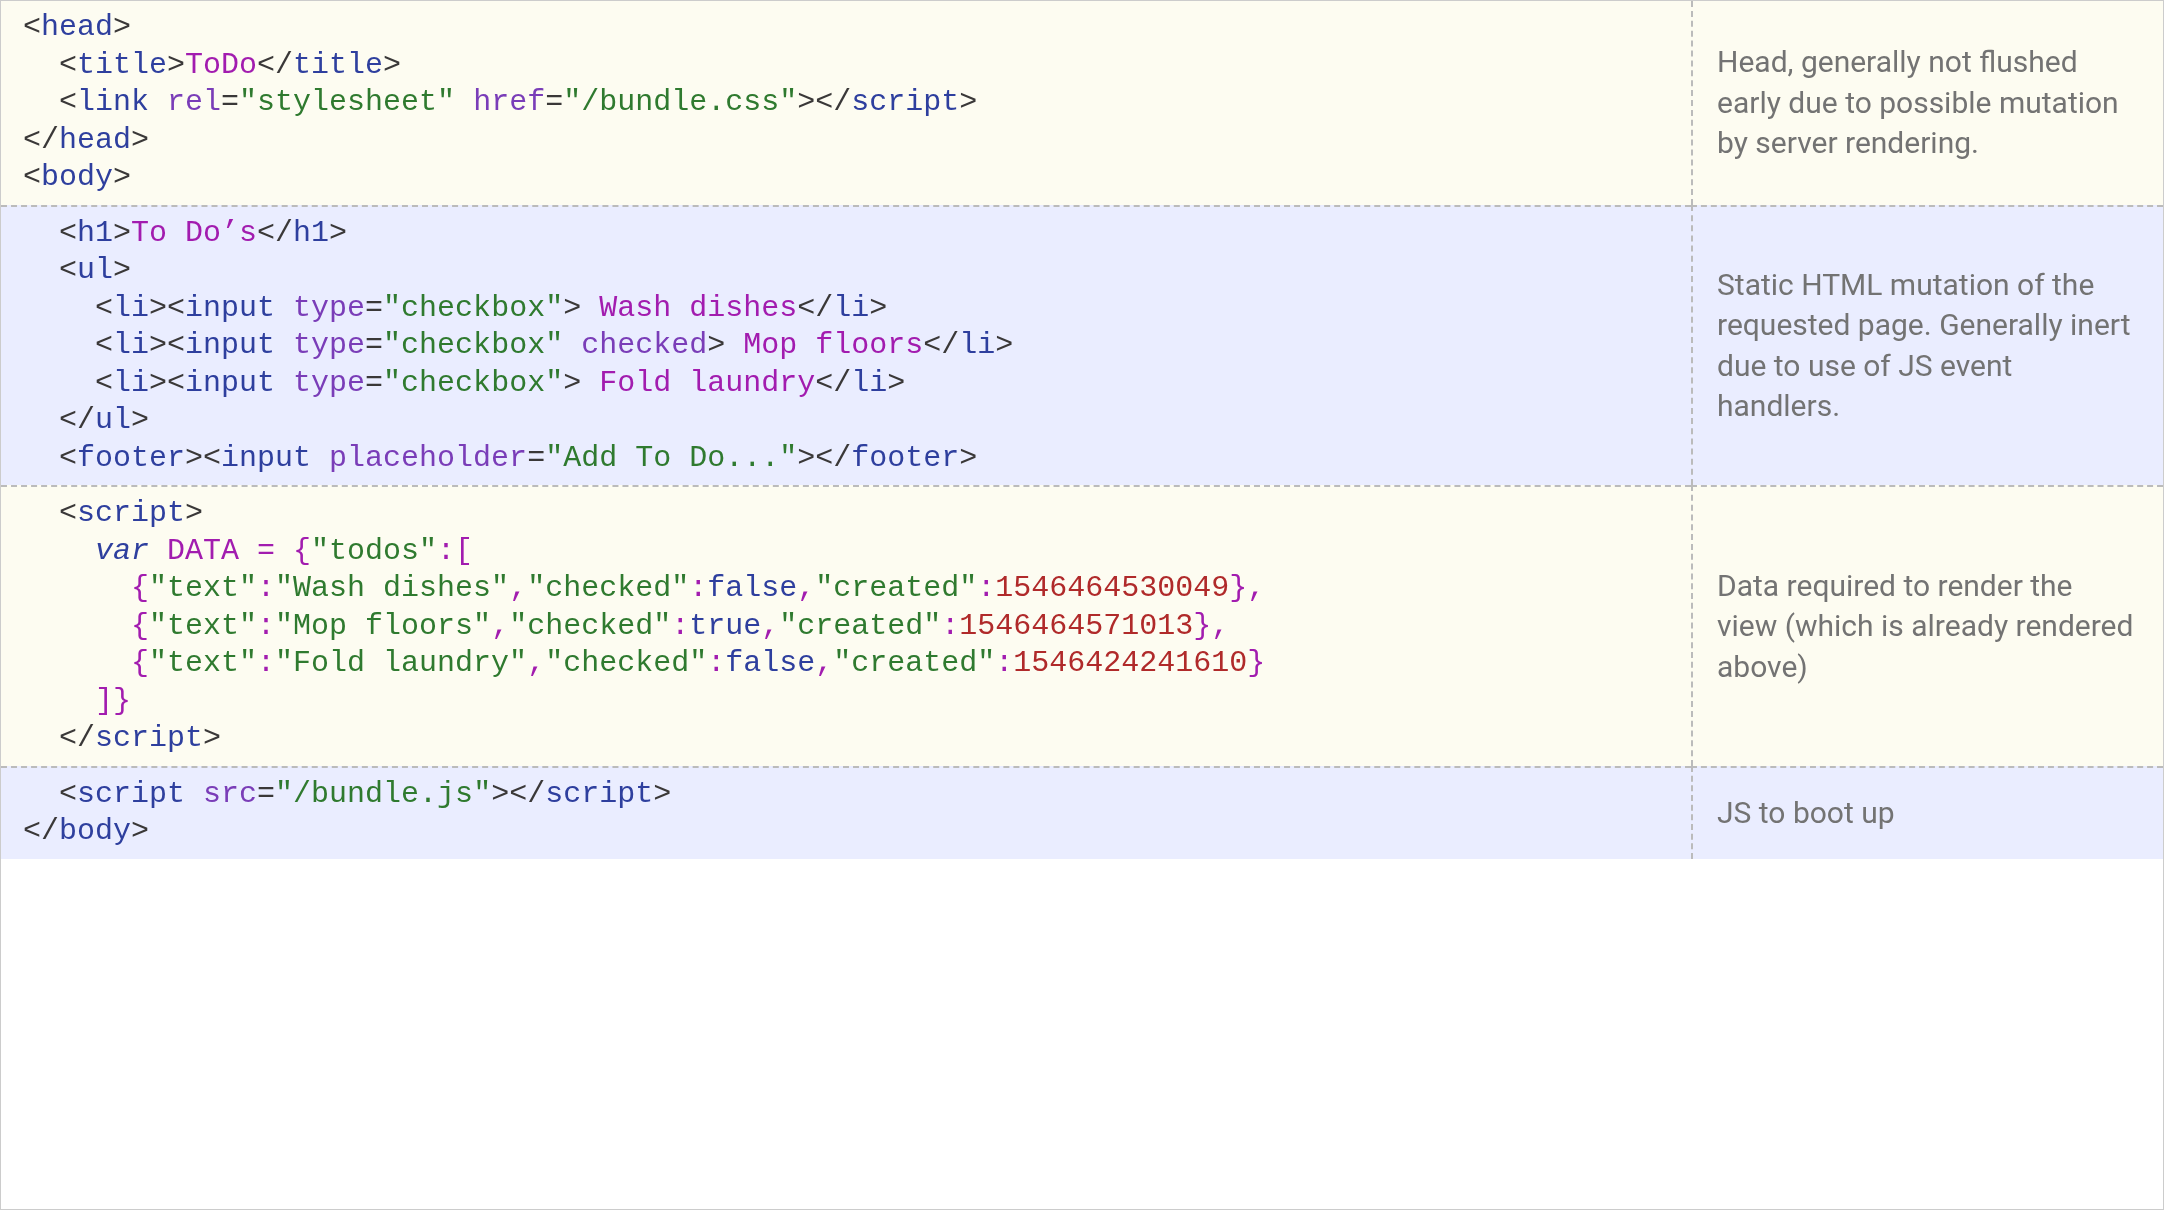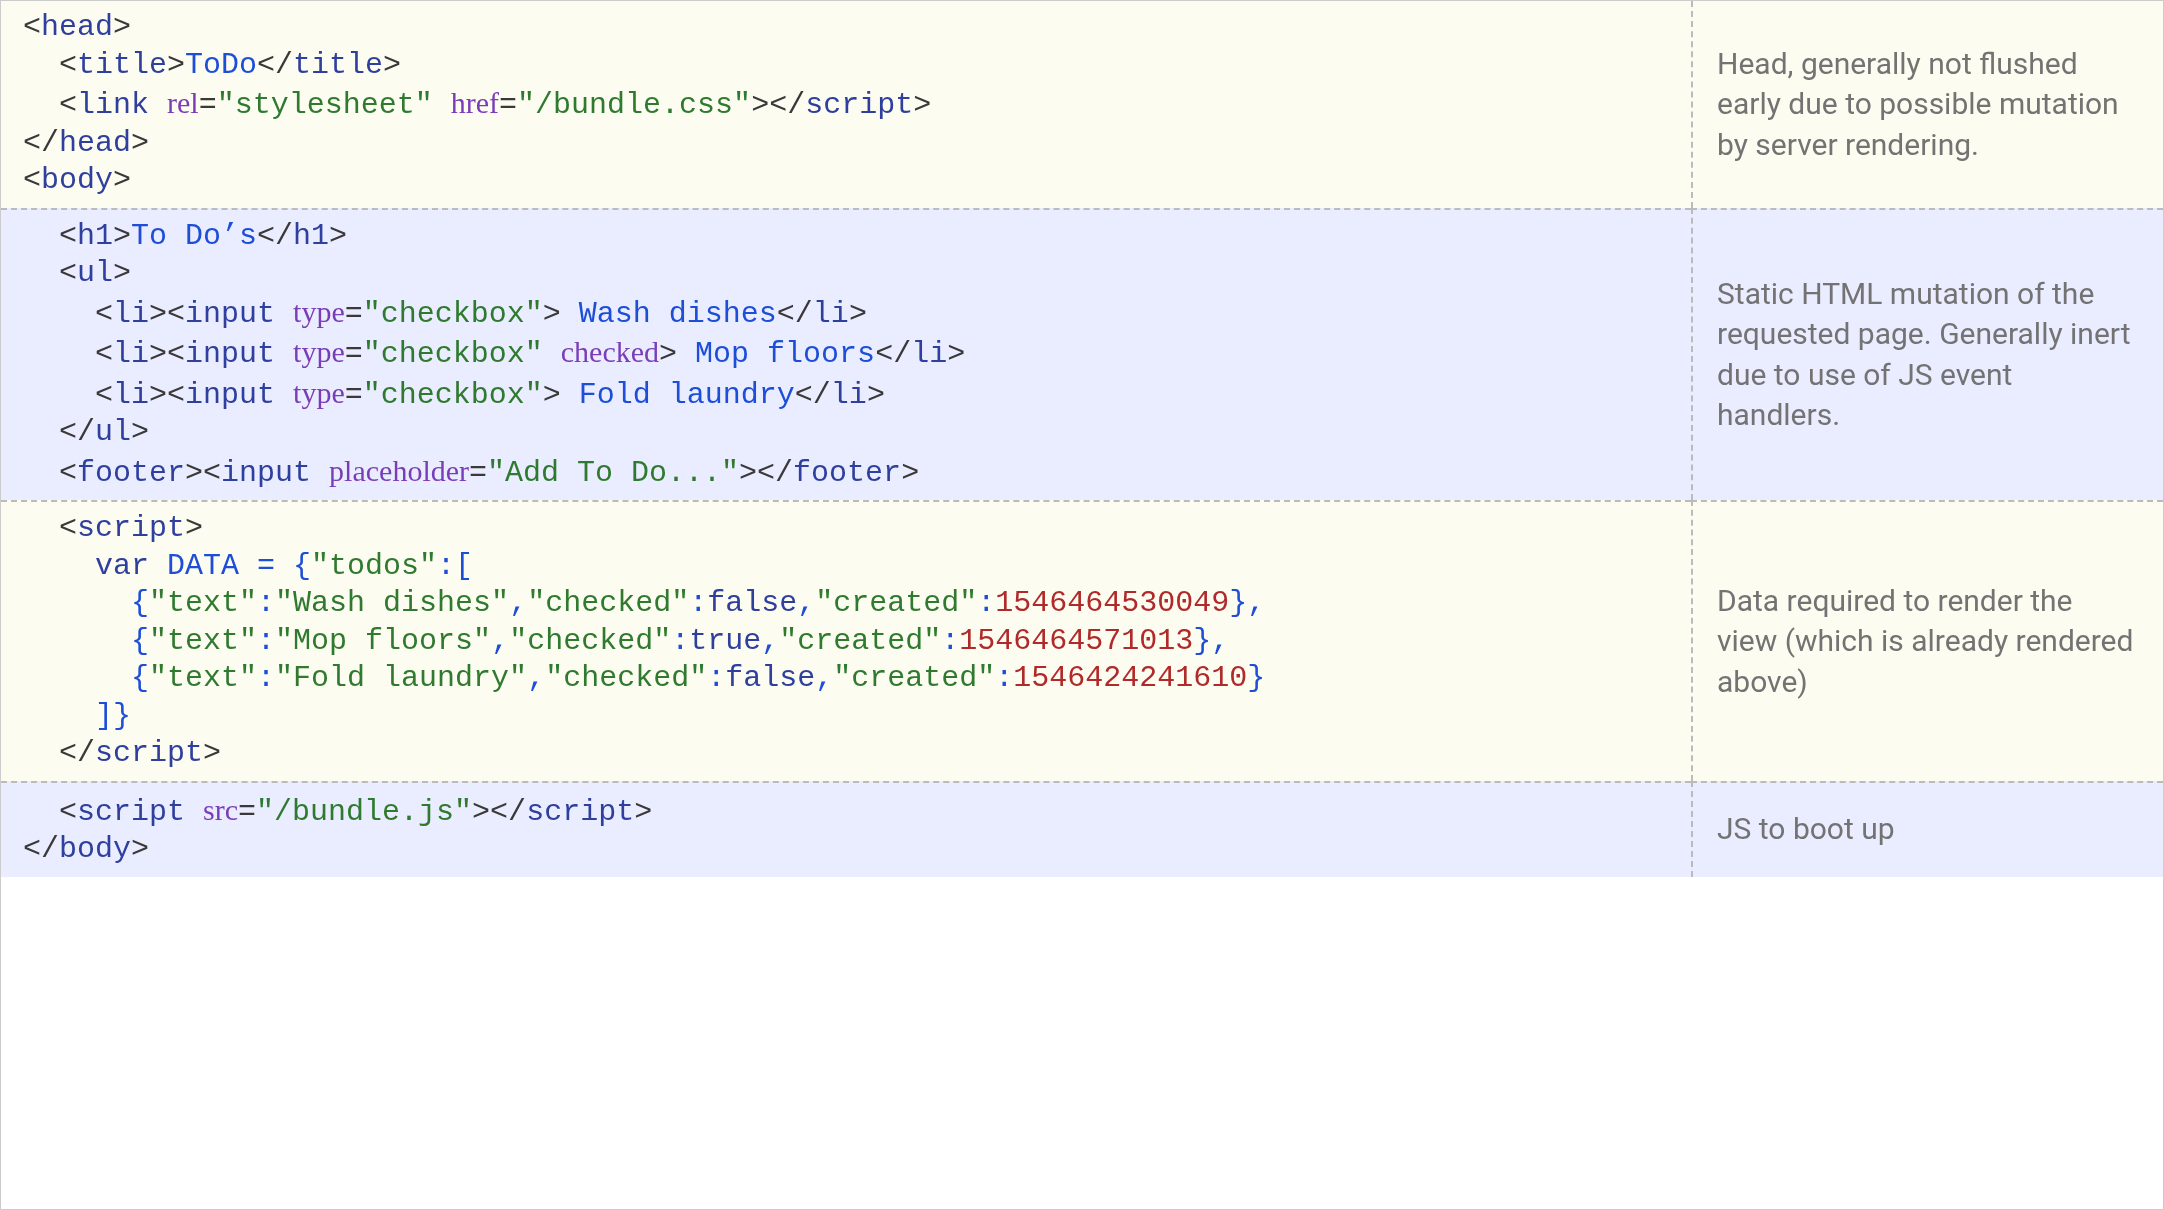--- a/index.html
+++ b/index.html
@@ -44,24 +44,24 @@
   .row + .row .code-col,
   .row + .row .desc-col {
     border-top: 2px dashed #bbb;
   }
   .bg-cream { background: #fdfcf1; }
   .bg-blue  { background: #eaedff; }
 
   
   .t  { color: #2e3f9e; } 
   .p  { color: #3a3838; } 
-  .a  { color: #7a3db8; font-family: Liberation Serif, serif; } 
+  .a  { color: #7a3db8; } 
   .s  { color: #2f7a2f; } 
-  .k  { color: #2e3f9e; } 
-  .id { color: #1d4ed8; } 
+  .k  { color: #2e3f9e; font-style: italic; } 
+  .id { color: #a21caf; } 
   .n  { color: #b02a2a; } 
   .b  { color: #2e3f9e; } 
 </style>
 </head>
 <body>
 
 <div class="container" id="container">
     <div class="row">
       <div class="code-col bg-cream"><div><span class="p">&lt;</span><span class="t">head</span><span class="p">&gt;</span></div><div><span class="p">  &lt;</span><span class="t">title</span><span class="p">&gt;</span><span class="id">ToDo</span><span class="p">&lt;/</span><span class="t">title</span><span class="p">&gt;</span></div><div><span class="p">  &lt;</span><span class="t">link</span><span class="id"> </span><span class="a">rel</span><span class="p">=</span><span class="s">"stylesheet"</span><span class="id"> </span><span class="a">href</span><span class="p">=</span><span class="s">"/bundle.css"</span><span class="p">&gt;&lt;/</span><span class="t">script</span><span class="p">&gt;</span></div><div><span class="p">&lt;/</span><span class="t">head</span><span class="p">&gt;</span></div><div><span class="p">&lt;</span><span class="t">body</span><span class="p">&gt;</span></div></div>
       <div class="desc-col bg-cream">Head, generally not flushed early due to possible mutation by server rendering.</div>

